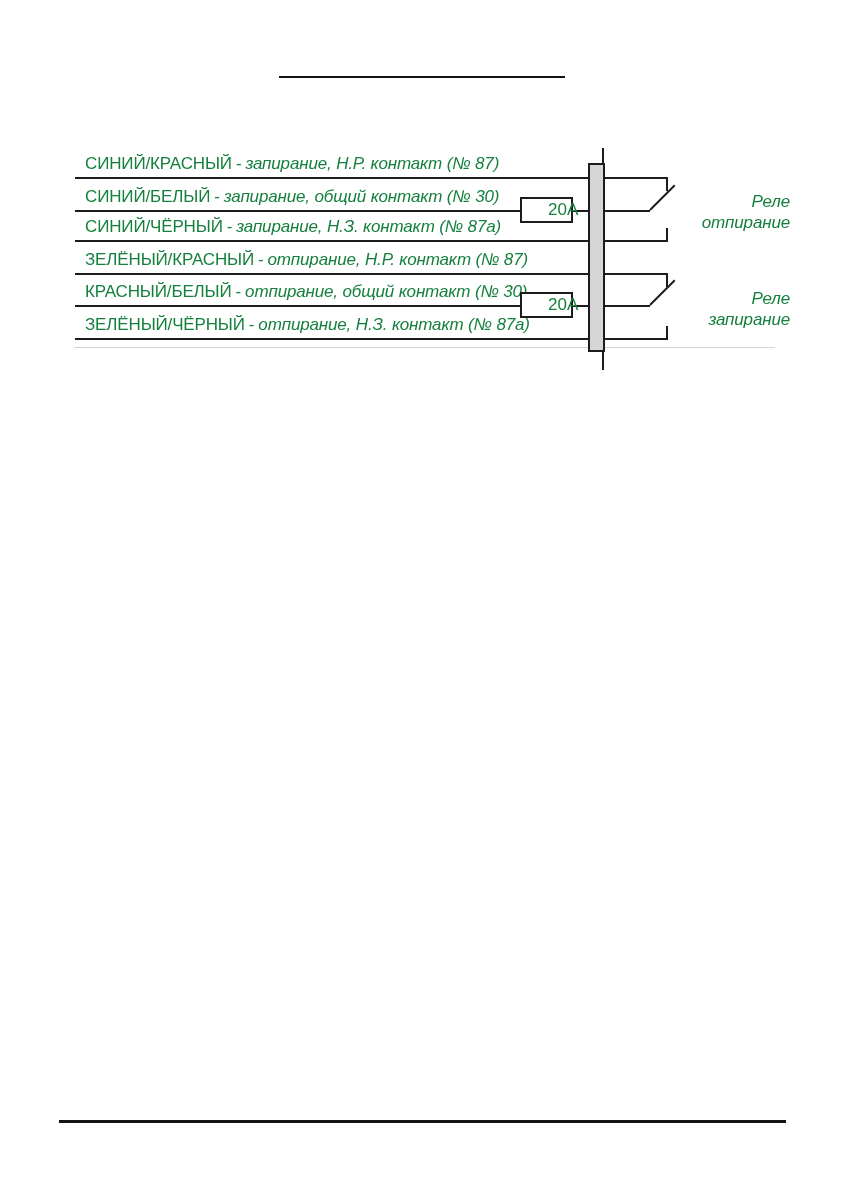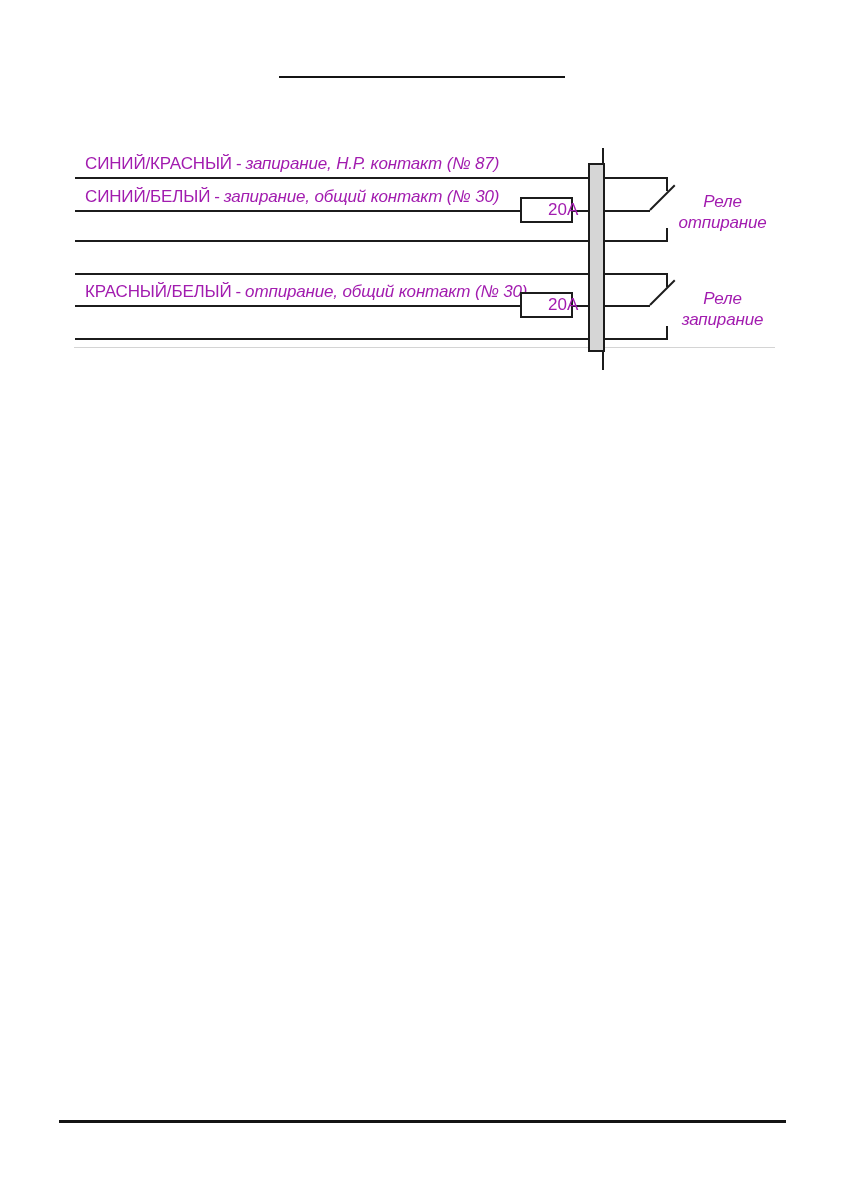--- a/index.html
+++ b/index.html
@@ -6,21 +6,21 @@
     margin: 0;
     padding: 0;
     background: #ffffff;
   }
   .page {
     position: relative;
     width: 842px;
     height: 1190px;
     background: #ffffff;
     font-family: "Liberation Sans", sans-serif;
-    color: #a21caf;
+    color: #15803d;
     overflow: hidden;
   }
   .rule { position: absolute; background: #141414; }
   .rule-top    { left: 279px; top: 76px;  width: 286px; height: 2px; }
   .rule-bottom { left: 59px;  top: 1120px; width: 727px; height: 3px; }
 
   .figure { position: absolute; left: 0; top: 0; width: 842px; height: 1190px; }
 
   
   .wire-line {
@@ -99,21 +99,21 @@
     width: 35px; height: 2px;
     background: #1c1c1c;
     transform: rotate(-45deg);
     transform-origin: 0 50%;
   }
 
   .relay-label {
     position: absolute;
     left: 655px;
     width: 135px;
-    text-align: center;
+    text-align: right;
     font-size: 17px;
     font-style: italic;
     line-height: 21px;
     letter-spacing: -0.15px;
   }
 
   .figure-edge {
     position: absolute;
     left: 74px; top: 347px;
     width: 701px; height: 1px;
@@ -128,22 +128,31 @@
   <div class="rule rule-top"></div>
 
   <div class="figure">
 
     <div class="wire-label" style="top:153px">
       <span class="wire-name">СИНИЙ/КРАСНЫЙ</span><span class="wire-sep">-</span><span class="wire-func">запирание, Н.Р. контакт (№ 87)</span>
     </div>
     <div class="wire-label" style="top:186px">
       <span class="wire-name">СИНИЙ/БЕЛЫЙ</span><span class="wire-sep">-</span><span class="wire-func">запирание, общий контакт (№ 30)</span>
     </div>
+    <div class="wire-label" style="top:216px">
+      <span class="wire-name">СИНИЙ/ЧЁРНЫЙ</span><span class="wire-sep">-</span><span class="wire-func">запирание, Н.З. контакт (№ 87а)</span>
+    </div>
+    <div class="wire-label" style="top:249px">
+      <span class="wire-name">ЗЕЛЁНЫЙ/КРАСНЫЙ</span><span class="wire-sep">-</span><span class="wire-func">отпирание, Н.Р. контакт (№ 87)</span>
+    </div>
     <div class="wire-label" style="top:281px">
       <span class="wire-name">КРАСНЫЙ/БЕЛЫЙ</span><span class="wire-sep">-</span><span class="wire-func">отпирание, общий контакт (№ 30)</span>
+    </div>
+    <div class="wire-label" style="top:314px">
+      <span class="wire-name">ЗЕЛЁНЫЙ/ЧЁРНЫЙ</span><span class="wire-sep">-</span><span class="wire-func">отпирание, Н.З. контакт (№ 87а)</span>
     </div>
 
     <div class="wire-line" style="top:177px"></div>
     <div class="wire-line" style="top:210px"></div>
     <div class="wire-line" style="top:240px"></div>
     <div class="wire-line" style="top:273px"></div>
     <div class="wire-line" style="top:305px"></div>
     <div class="wire-line" style="top:338px"></div>
 
     <div class="fuse-box" style="top:197px">20А</div>

